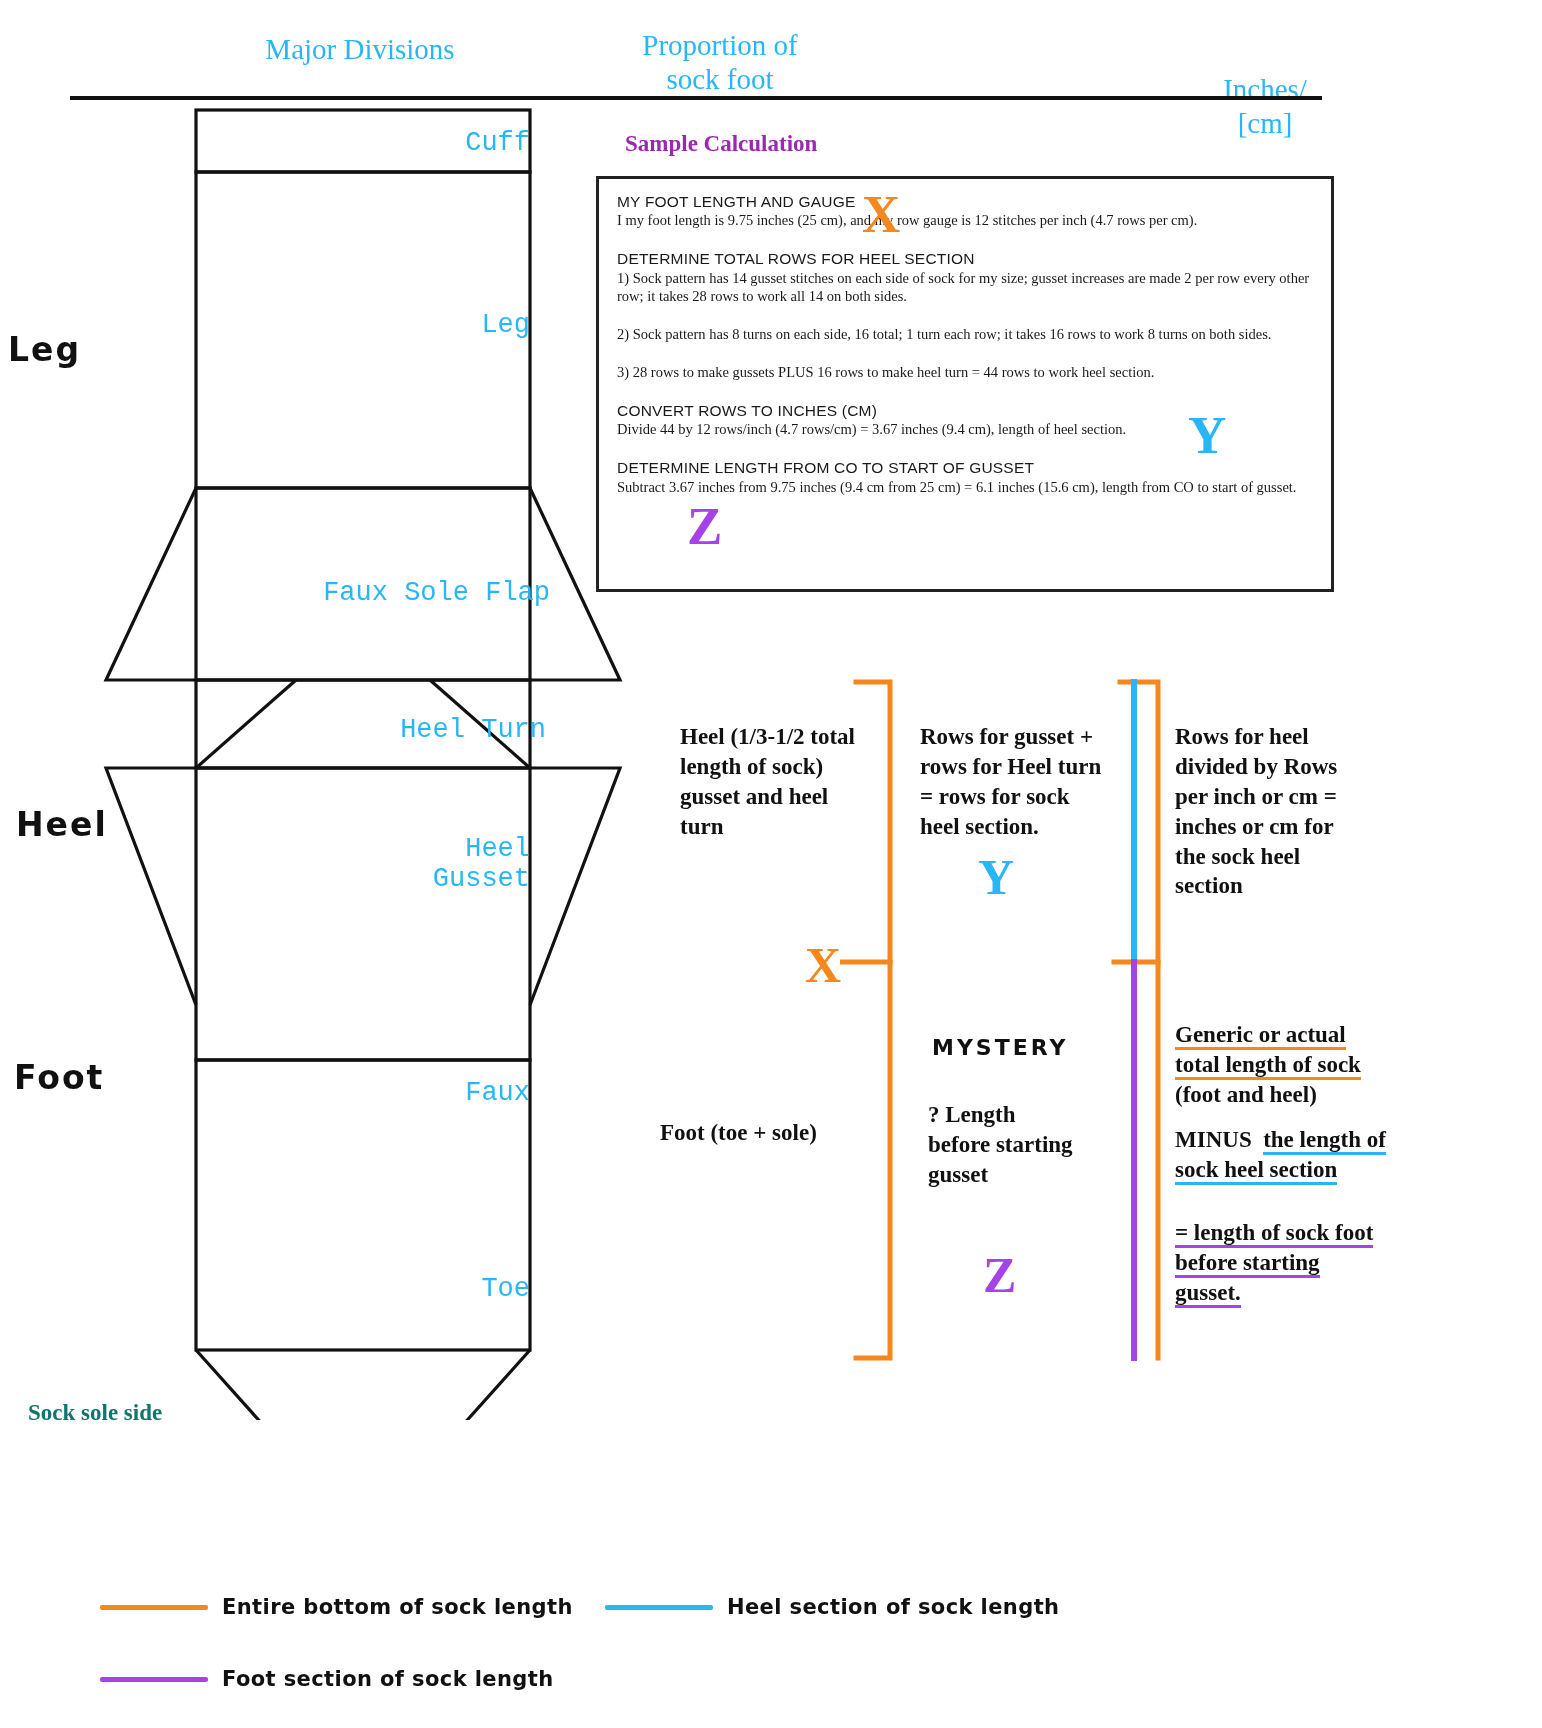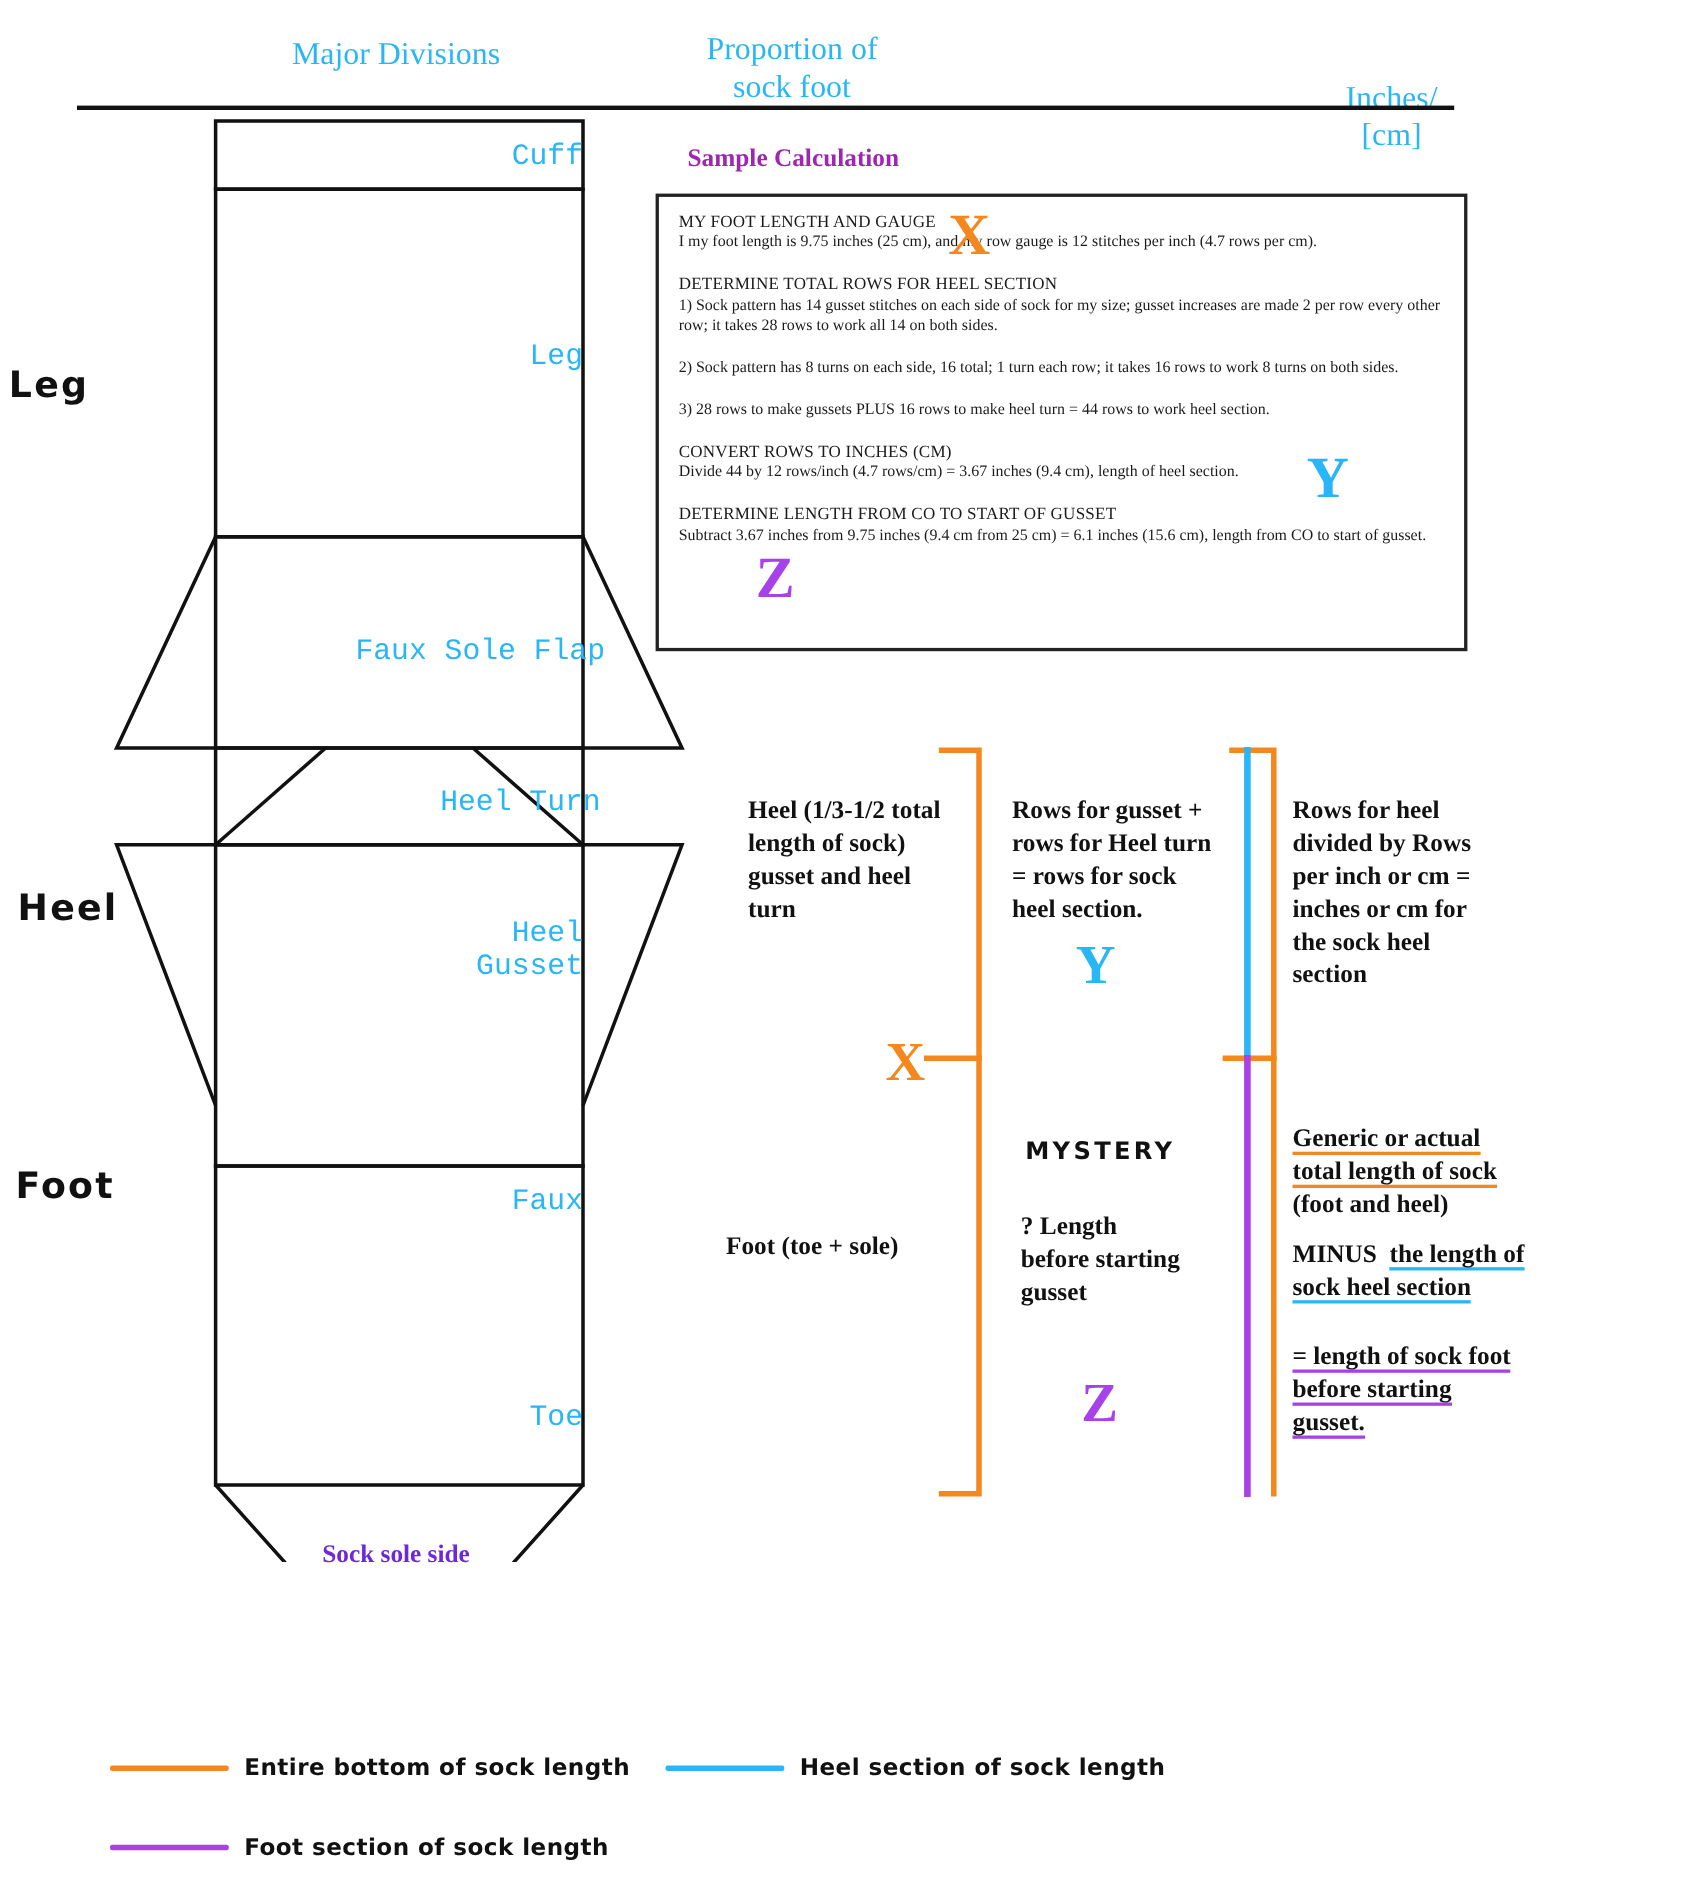--- a/index.html
+++ b/index.html
@@ -41,21 +41,21 @@
     position:absolute;left:625px;top:131px;
     color:#9c27b0;font-weight:700;font-size:23px;
     font-family:"Liberation Serif", serif;
   }
   #calc-box{
     position:absolute;left:596px;top:176px;width:738px;height:416px;
     border:3px solid #222;box-sizing:border-box;background:#fff;
   }
   #calc-inner{position:absolute;left:617px;top:192px;width:700px;}
   .calc-h{
-    font-size:15.5px;font-family:Liberation Serif, serif;color:#1a1a1a;
+    font-size:15.5px;font-family:Liberation Sans, sans-serif;color:#1a1a1a;
     letter-spacing:.2px;line-height:1.25;
   }
   .calc-p{
     font-size:14.5px;font-family:"Liberation Serif", serif;color:#1a1a1a;
     line-height:1.30;margin:0;
   }
   .calc-block{margin-bottom:19px;}
 
   
   .marker{
@@ -75,22 +75,22 @@
 
   
   #legend{position:absolute;left:100px;top:1595px;width:1100px;}
   .leg-item{position:absolute;display:flex;align-items:center;}
   .leg-swatch{width:108px;height:5px;border-radius:2px;}
   .leg-text{
     margin-left:14px;font-family:"DejaVu Sans", sans-serif;font-weight:700;
     font-size:21px;color:#111;letter-spacing:.4px;white-space:nowrap;
   }
   .soleside{
-    position:absolute;left:0;top:1400px;width:720px;text-align:center;
-    font-family:"Liberation Serif", serif;font-weight:700;font-size:23px;color:#6d28d9;
+    position:absolute;left:0;top:1400px;width:720px;
+    font-family:"Liberation Serif", serif;font-weight:700;font-size:23px;color:#0f766e;padding-left:28px;
   }
 </style>
 </head>
 <body>
 
 <div class="colhead abs" style="left:180px;top:32px;width:360px;">Major Divisions</div>
 <div class="colhead abs" style="left:560px;top:28px;width:320px;white-space:pre-line;">Proportion of
 sock foot</div>
 <div class="colhead abs" style="left:1140px;top:28px;width:250px;white-space:pre-line;margin-top:44px;">Inches/
 [cm]</div>

